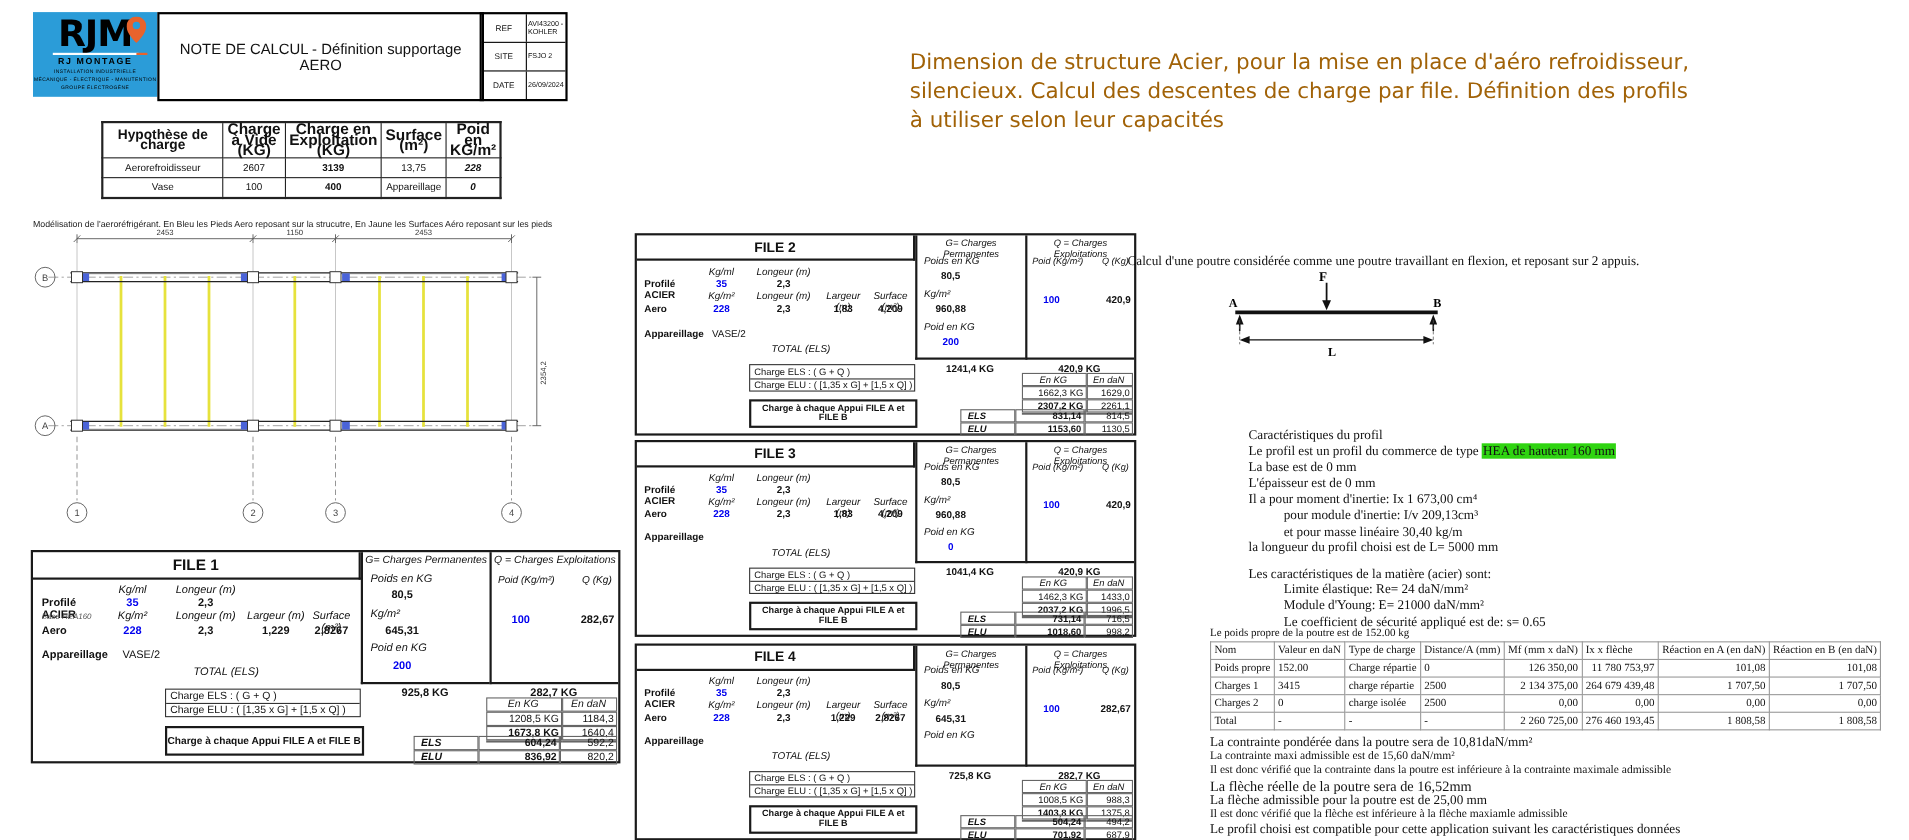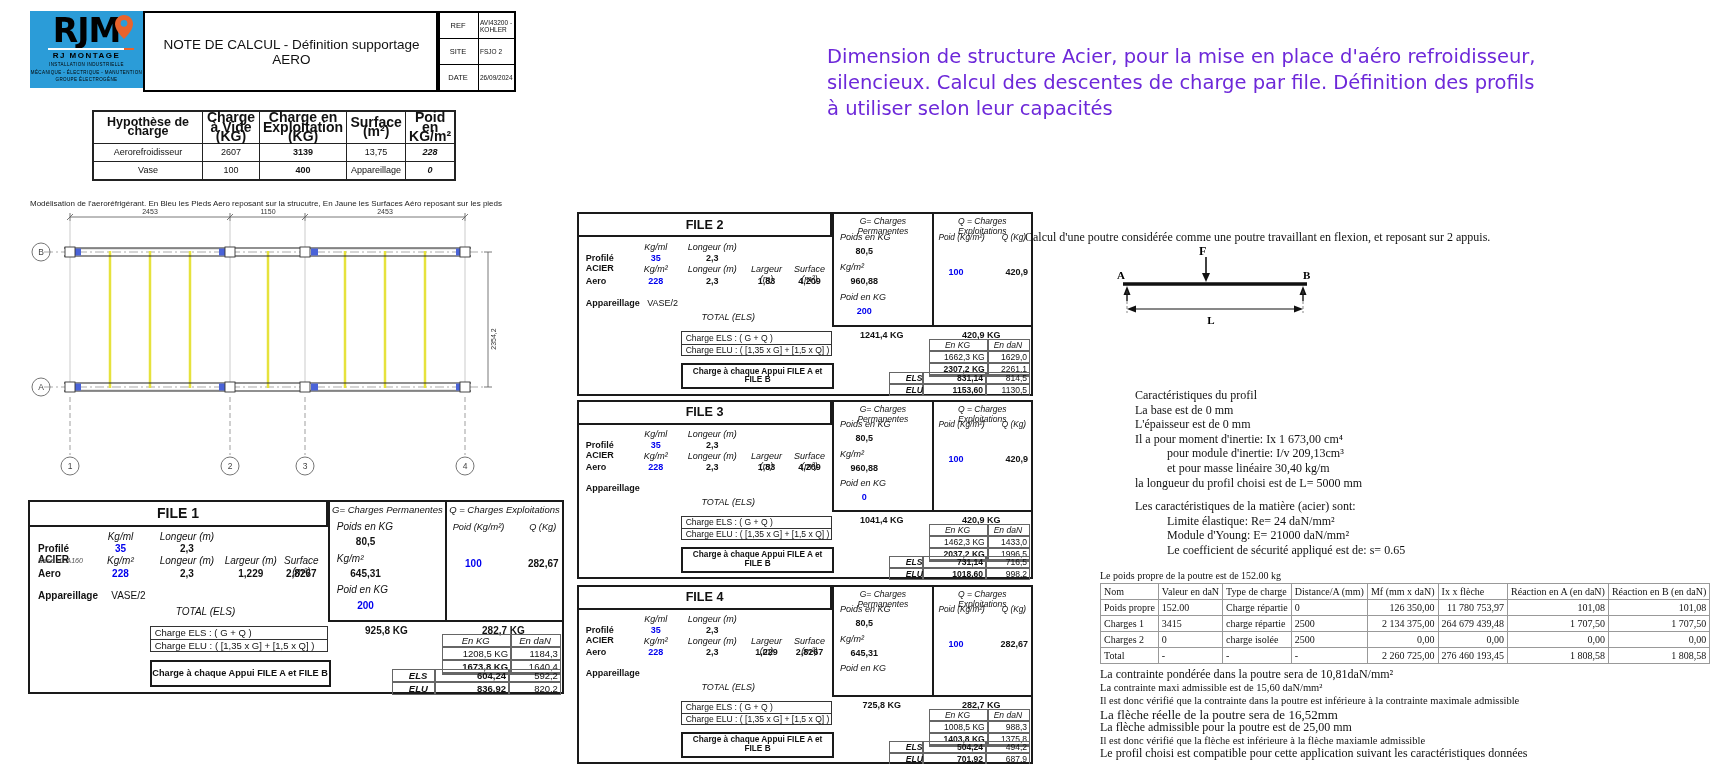--- a/index.html
+++ b/index.html
@@ -83,26 +83,26 @@
   .ft .formulas div{display:flex;align-items:center;padding-left:4px;font-size:.95em;}
   .ft .formulas div:last-child{border-top:1px solid #333;}
   .ft .appui{left:22.5%;top:83%;width:34%;height:14.5%;border:2px solid #1a1a1a;display:flex;align-items:center;
              justify-content:center;text-align:center;font-weight:bold;font-size:.92em;line-height:1.05;}
   .entable{left:77.5%;top:69.5%;width:22.3%;height:17%;grid-template-columns:58% 42%;grid-auto-rows:1fr;font-size:.95em;}
   .entable div{border:1px solid #666;display:flex;align-items:center;justify-content:flex-end;padding-right:2px;}
   .entable .h{font-style:italic;justify-content:center;}
   .entable .g{background:#e8e8e8;}
   .avals{left:65%;top:88%;width:34.8%;height:11.5%;grid-template-columns:32% 40% 28%;grid-auto-rows:1fr;font-size:.95em;}
   .avals div{border:1px solid #666;display:flex;align-items:center;justify-content:flex-end;padding-right:2px;}
-  .avals .lb{justify-content:flex-start;padding-left:16px;font-weight:bold;font-style:italic;margin-left:16px;}
+  .avals .lb{justify-content:flex-start;padding-left:6px;font-weight:bold;font-style:italic;}
   .avals .kg{font-weight:bold;}
 
   
   #intro-title{left:827px;top:44px;width:712px;font-family:"DejaVu Sans",sans-serif;
-               font-size:19.5px;line-height:1.33;color:#6d28d9;}
+               font-size:19.5px;line-height:1.33;color:#a16207;}
   .serif{font-family:"Liberation Serif",serif;}
   #beam-intro{left:1025px;top:230px;width:470px;font-size:12px;}
   #beam-diagram{left:1115px;top:243px;}
   #beam-diagram text{font-family:"Liberation Serif",serif;font-weight:bold;}
   #donnees{left:1135px;top:388px;width:560px;font-size:12px;line-height:14.6px;color:#111;}
   #donnees .title{font-size:13.5px;margin-bottom:2px;}
   #donnees .ind{margin-left:32px;}
   #donnees .gap{height:9px;}
   #donnees .hl{background:var(--highlight-green);padding:0 1px;}
   #beam-table-wrap{left:1100px;top:570px;width:600px;font-size:10px;}
@@ -614,20 +614,21 @@
   <line x1="12" y1="48" x2="12" y2="70" stroke="#555" stroke-width="0.7" stroke-dasharray="3 2"></line>
   <line x1="188" y1="48" x2="188" y2="70" stroke="#555" stroke-width="0.7" stroke-dasharray="3 2"></line>
   <line x1="16" y1="66" x2="184" y2="66" stroke="#111" stroke-width="1"></line>
   <polygon points="12,66 21,62.5 21,69.5" fill="#111"></polygon>
   <polygon points="188,66 179,62.5 179,69.5" fill="#111"></polygon>
   <text x="96" y="81" font-size="11" text-anchor="middle">L</text>
 </svg>
 
 <div class="abs serif" id="donnees">
   <div>Caractéristiques du profil</div>
+  <div><span>Le profil est un profil du commerce de type </span><span class="hl">HEA de hauteur 160 mm</span></div>
   <div>La base est de 0 mm</div>
   <div>L'épaisseur est de 0 mm</div>
   <div>Il a pour moment d'inertie: Ix 1 673,00 cm⁴</div>
   <div class="ind">pour module d'inertie: I/v 209,13cm³</div>
   <div class="ind">et pour masse linéaire 30,40 kg/m</div>
   <div>la longueur du profil choisi est de L= 5000 mm</div>
   <div class="gap"></div>
   <div>Les caractéristiques de la matière (acier) sont:</div>
   <div class="ind">Limite élastique: Re= 24 daN/mm²</div>
   <div class="ind">Module d'Young: E= 21000 daN/mm²</div>

